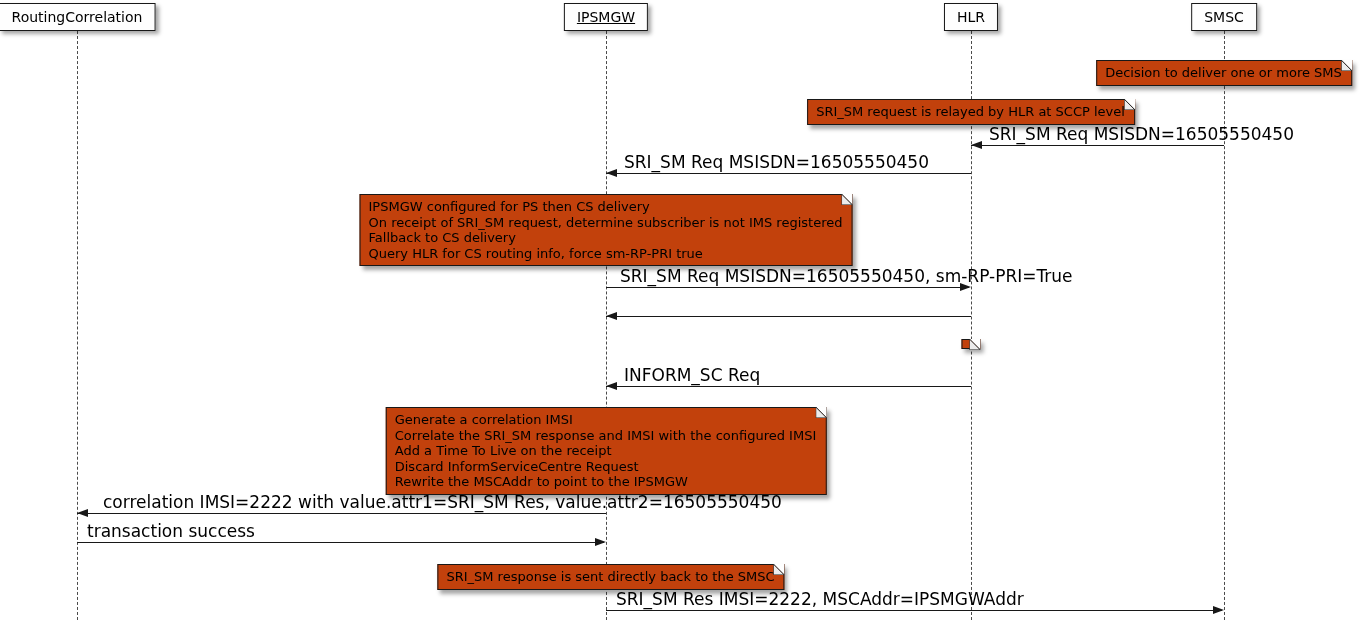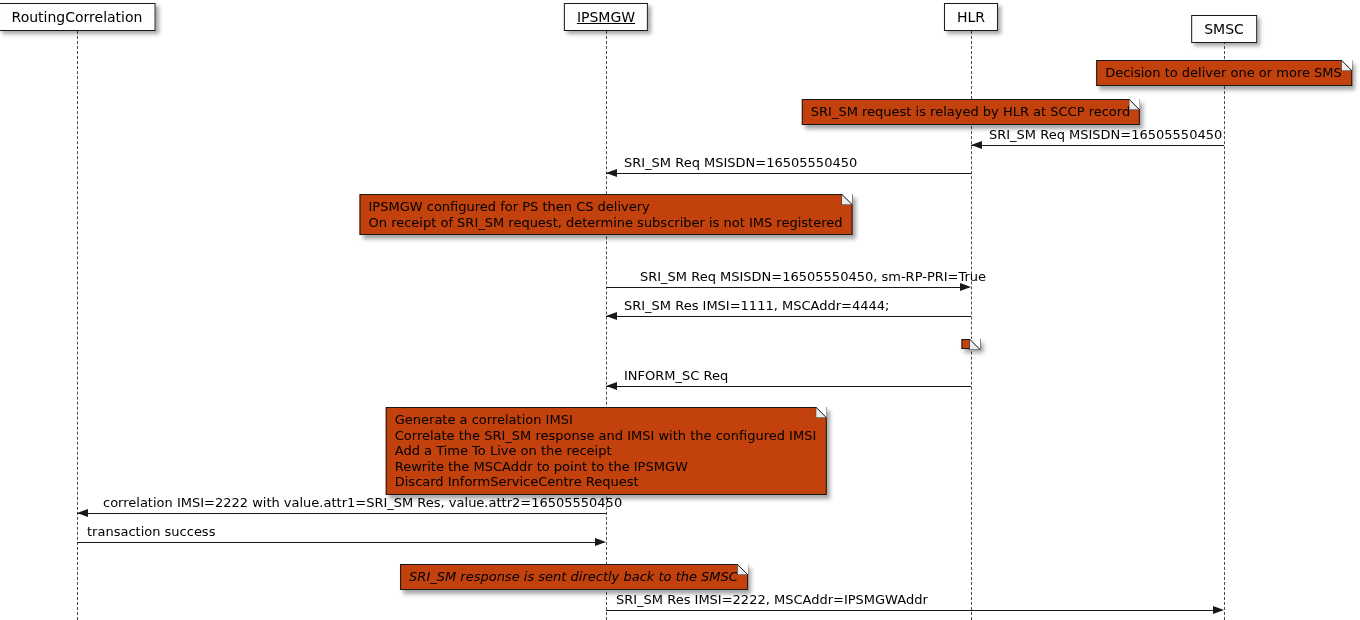--- a/index.html
+++ b/index.html
@@ -54,21 +54,21 @@
     width: 11px;
     height: 11px;
   }
   .msg-line {
     position: absolute;
     height: 0;
     border-top: 1px solid #181818;
   }
   .msg-label {
     position: absolute;
-    font-size: 13px;
+    font-size: 17px;
     line-height: 15px;
     white-space: nowrap;
   }
   .arrow-head {
     position: absolute;
     width: 0;
     height: 0;
     border-top: 4.5px solid transparent;
     border-bottom: 4.5px solid transparent;
   }
@@ -85,35 +85,34 @@
     <div class="lifeline" style="left: 1223.5px;"></div>
     <div class="participant" style="left: 77px;">
       <div class="">RoutingCorrelation</div>
     </div>
     <div class="participant" style="left: 606px; text-decoration: underline;">
       <div class="">IPSMGW</div>
     </div>
     <div class="participant" style="left: 971px;">
       <div class="">HLR</div>
     </div>
-    <div class="participant" style="left: 1224px; margin-top: 12px;">
+    <div class="participant" style="left: 1224px;">
       <div class="">SMSC</div>
     </div>
     <div class="msg-line" style="left: 971px; top: 145px; width: 253px;"></div>
     <div class="arrow-head left" style="top: 141px; left: 971px;"></div>
     <div class="msg-label" style="top: 127px; left: 989px;">SRI_SM Req MSISDN=16505550450</div>
     <div class="msg-line" style="left: 606px; top: 173px; width: 365px;"></div>
     <div class="arrow-head left" style="top: 169px; left: 606px;"></div>
     <div class="msg-label" style="top: 155px; left: 624px;">SRI_SM Req MSISDN=16505550450</div>
     <div class="msg-line" style="left: 606px; top: 287px; width: 363px;"></div>
     <div class="arrow-head right" style="top: 283px; left: 960px;"></div>
-    <div class="msg-label" style="top: 269px; left: 640px;">SRI_SM Req MSISDN=16505550450, sm-RP-PRI=True</div>
+    <div class="msg-label" style="top: 269px; left: 620px;">SRI_SM Req MSISDN=16505550450, sm-RP-PRI=True</div>
     <div class="msg-line" style="left: 606px; top: 316px; width: 365px;"></div>
     <div class="arrow-head left" style="top: 312px; left: 606px;"></div>
-    <div class="msg-label" style="top: 298px; left: 624px;">SRI_SM Res IMSI=1111, MSCAddr=4444;</div>
     <div class="msg-line" style="left: 606px; top: 386px; width: 365px;"></div>
     <div class="arrow-head left" style="top: 382px; left: 606px;"></div>
     <div class="msg-label" style="top: 368px; left: 624px;">INFORM_SC Req</div>
     <div class="msg-line" style="left: 77px; top: 513px; width: 529px;"></div>
     <div class="arrow-head left" style="top: 509px; left: 77px;"></div>
     <div class="msg-label" style="top: 495px; left: 95px; margin-left: 8px;">correlation IMSI=2222 with value.attr1=SRI_SM Res, value.attr2=16505550450</div>
     <div class="msg-line" style="left: 77px; top: 542px; width: 527px;"></div>
     <div class="arrow-head right" style="top: 538px; left: 595px;"></div>
     <div class="msg-label" style="top: 524px; left: 87px;">transaction success</div>
     <div class="msg-line" style="left: 606px; top: 610px; width: 616px;"></div>
@@ -121,56 +120,58 @@
     <div class="msg-label" style="top: 592px; left: 616px;">SRI_SM Res IMSI=2222, MSCAddr=IPSMGWAddr</div>
     <div class="note" style="left: 1224px; top: 51px;">
       <div class="note-line">Decision to deliver one or more SMS</div>
       <svg class="fold" viewBox="0 0 11 11">
         <polygon points="0,0 11,0 11,11" fill="#FFFFFF"></polygon>
         <polygon points="0,0 11,11 0,11" fill="#ECECEC"></polygon>
         <path d="M0,0 L11,11 M0,0 L0,11 M0,11 L11,11" stroke="#181818" stroke-width="1" fill="none"></path>
       </svg>
     </div>
     <div class="note" style="left: 971px; top: 90px;">
-      <div class="note-line">SRI_SM request is relayed by HLR at SCCP record</div>
+      <div class="note-line">SRI_SM request is relayed by HLR at SCCP level</div>
       <svg class="fold" viewBox="0 0 11 11">
         <polygon points="0,0 11,0 11,11" fill="#FFFFFF"></polygon>
         <polygon points="0,0 11,11 0,11" fill="#ECECEC"></polygon>
         <path d="M0,0 L11,11 M0,0 L0,11 M0,11 L11,11" stroke="#181818" stroke-width="1" fill="none"></path>
       </svg>
     </div>
     <div class="note" style="left: 606px; top: 185px;">
       <div class="note-line">IPSMGW configured for PS then CS delivery</div>
       <div class="note-line">On receipt of SRI_SM request, determine subscriber is not IMS registered</div>
+      <div class="note-line">Fallback to CS delivery</div>
+      <div class="note-line">Query HLR for CS routing info, force sm-RP-PRI true</div>
       <svg class="fold" viewBox="0 0 11 11">
         <polygon points="0,0 11,0 11,11" fill="#FFFFFF"></polygon>
         <polygon points="0,0 11,11 0,11" fill="#ECECEC"></polygon>
         <path d="M0,0 L11,11 M0,0 L0,11 M0,11 L11,11" stroke="#181818" stroke-width="1" fill="none"></path>
       </svg>
     </div>
     <div class="note" style="left: 971px; top: 330px;">
       <svg class="fold" viewBox="0 0 11 11">
         <polygon points="0,0 11,0 11,11" fill="#FFFFFF"></polygon>
         <polygon points="0,0 11,11 0,11" fill="#ECECEC"></polygon>
         <path d="M0,0 L11,11 M0,0 L0,11 M0,11 L11,11" stroke="#181818" stroke-width="1" fill="none"></path>
       </svg>
     </div>
     <div class="note" style="left: 606px; top: 398px;">
       <div class="note-line">Generate a correlation IMSI</div>
       <div class="note-line">Correlate the SRI_SM response and IMSI with the configured IMSI</div>
       <div class="note-line">Add a Time To Live on the receipt</div>
+      <div class="note-line">Discard InformServiceCentre Request</div>
       <div class="note-line">Rewrite the MSCAddr to point to the IPSMGW</div>
-      <div class="note-line">Discard InformServiceCentre Request</div>
       <svg class="fold" viewBox="0 0 11 11">
         <polygon points="0,0 11,0 11,11" fill="#FFFFFF"></polygon>
         <polygon points="0,0 11,11 0,11" fill="#ECECEC"></polygon>
         <path d="M0,0 L11,11 M0,0 L0,11 M0,11 L11,11" stroke="#181818" stroke-width="1" fill="none"></path>
       </svg>
     </div>
-    <div class="note" style="left: 574px; top: 555px; font-style: italic;">
+    <div class="note" style="left: 611px; top: 555px;">
       <div class="note-line">SRI_SM response is sent directly back to the SMSC</div>
       <svg class="fold" viewBox="0 0 11 11">
         <polygon points="0,0 11,0 11,11" fill="#FFFFFF"></polygon>
         <polygon points="0,0 11,11 0,11" fill="#ECECEC"></polygon>
         <path d="M0,0 L11,11 M0,0 L0,11 M0,11 L11,11" stroke="#181818" stroke-width="1" fill="none"></path>
       </svg>
     </div>
   </div>
 
 </body></html>

